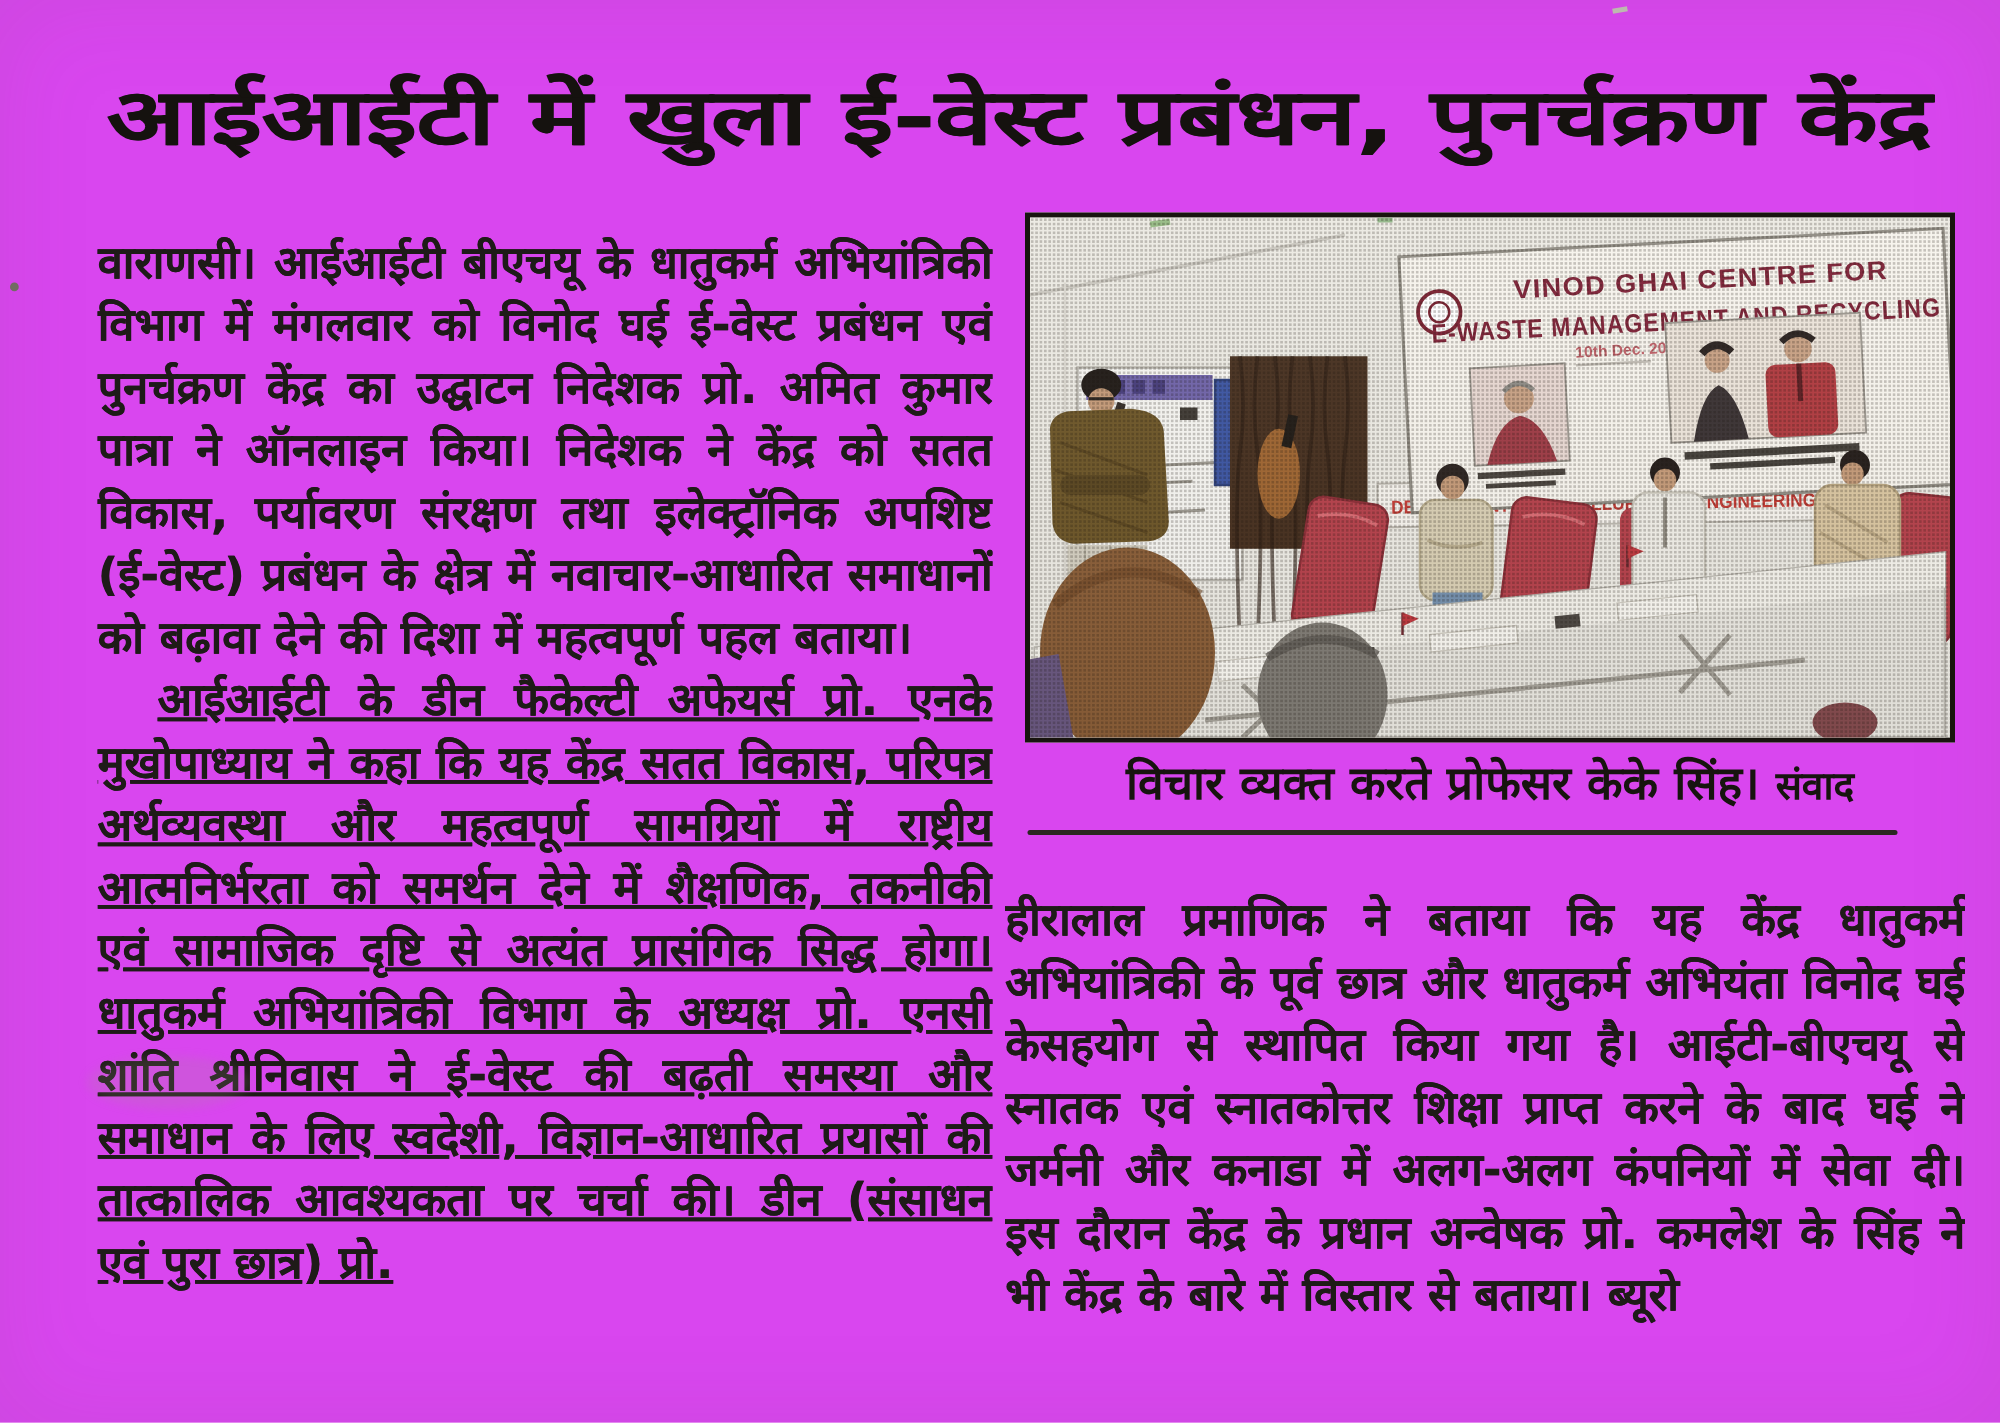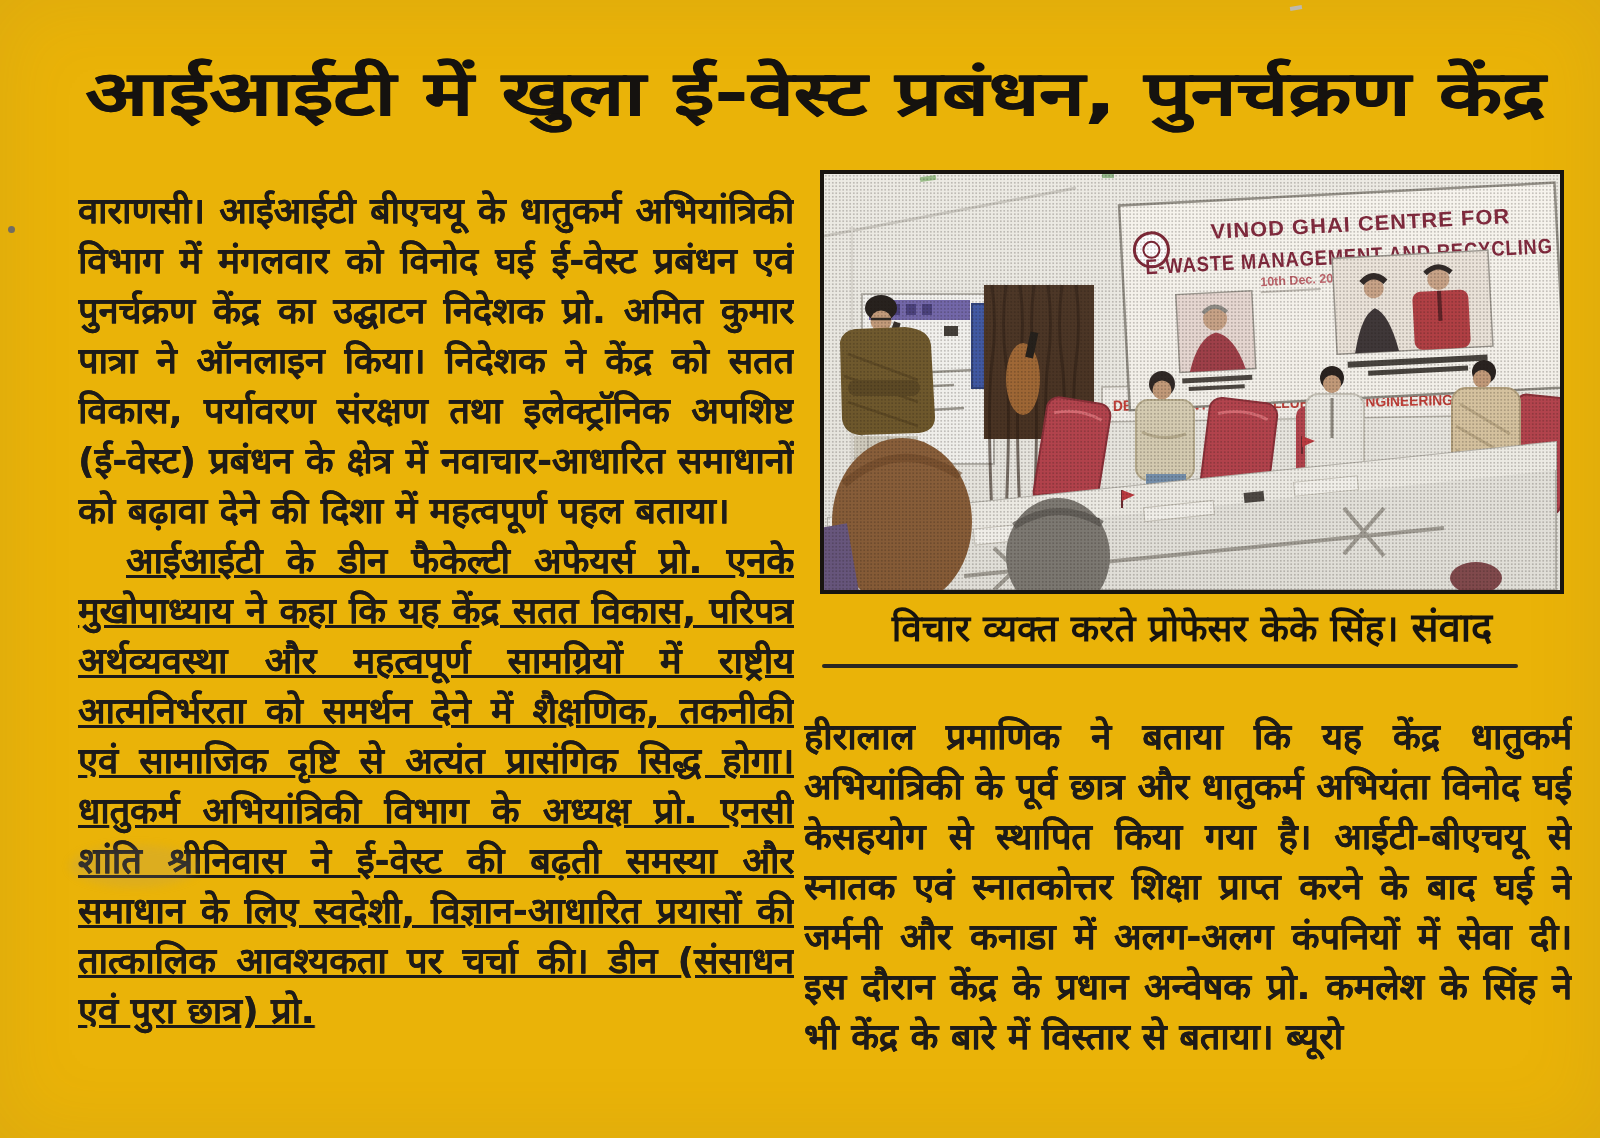--- a/index.html
+++ b/index.html
@@ -1,18 +1,18 @@
 <!DOCTYPE html>
 <html><head>
 <meta charset="utf-8">
 <style>
   html,body{margin:0;padding:0;}
   .page{
     position:relative; width:1600px; height:1138px;
-    background:#eab308; overflow:hidden;
+    background:#d946ef; overflow:hidden;
     font-family:"DejaVu Sans", sans-serif;
     box-shadow:inset 0 0 80px rgba(95,88,76,.10);
   }
   
   .headline{
     position:absolute; left:85px; top:38px; width:1460px; height:118px;
     margin:0; font-size:62px; font-weight:700; color:#15120f;
     white-space:nowrap; line-height:112px;
     text-shadow:.7px 0 0 #15120f;
   }
@@ -38,21 +38,21 @@
       radial-gradient(rgba(24,17,11,.22) 1px, transparent 1.35px),
       linear-gradient(rgba(255,255,255,.05), rgba(0,0,0,.04));
     background-size:3.5px 3.5px, 100% 100%;
   }
   .caption{
     position:absolute; left:820px; top:598px; width:744px; height:62px;
     text-align:center; font-weight:700; color:#17140f; font-size:37px; line-height:58px;
     white-space:nowrap;
   }
   .caption .fit{display:inline-block; transform-origin:center center;}
-  .caption .credit{font-size:40px;}
+  .caption .credit{font-size:31px;}
   .rule{
     position:absolute; left:822px; top:664px; width:696px; height:4px;
     background:#2b2722; border-radius:2px;
   }
   
   .speck-a{position:absolute; left:8px; top:226px; width:7px; height:7px; border-radius:50%; background:#716c62;}
   .speck-b{position:absolute; left:1290px; top:6px; width:12px; height:4px; background:#bdb9af; transform:rotate(-10deg);}
   .smudge{position:absolute; left:70px; top:845px; width:130px; height:42px; border-radius:50%;
           background:rgba(158,150,136,.18); filter:blur(4px);}
 </style>

